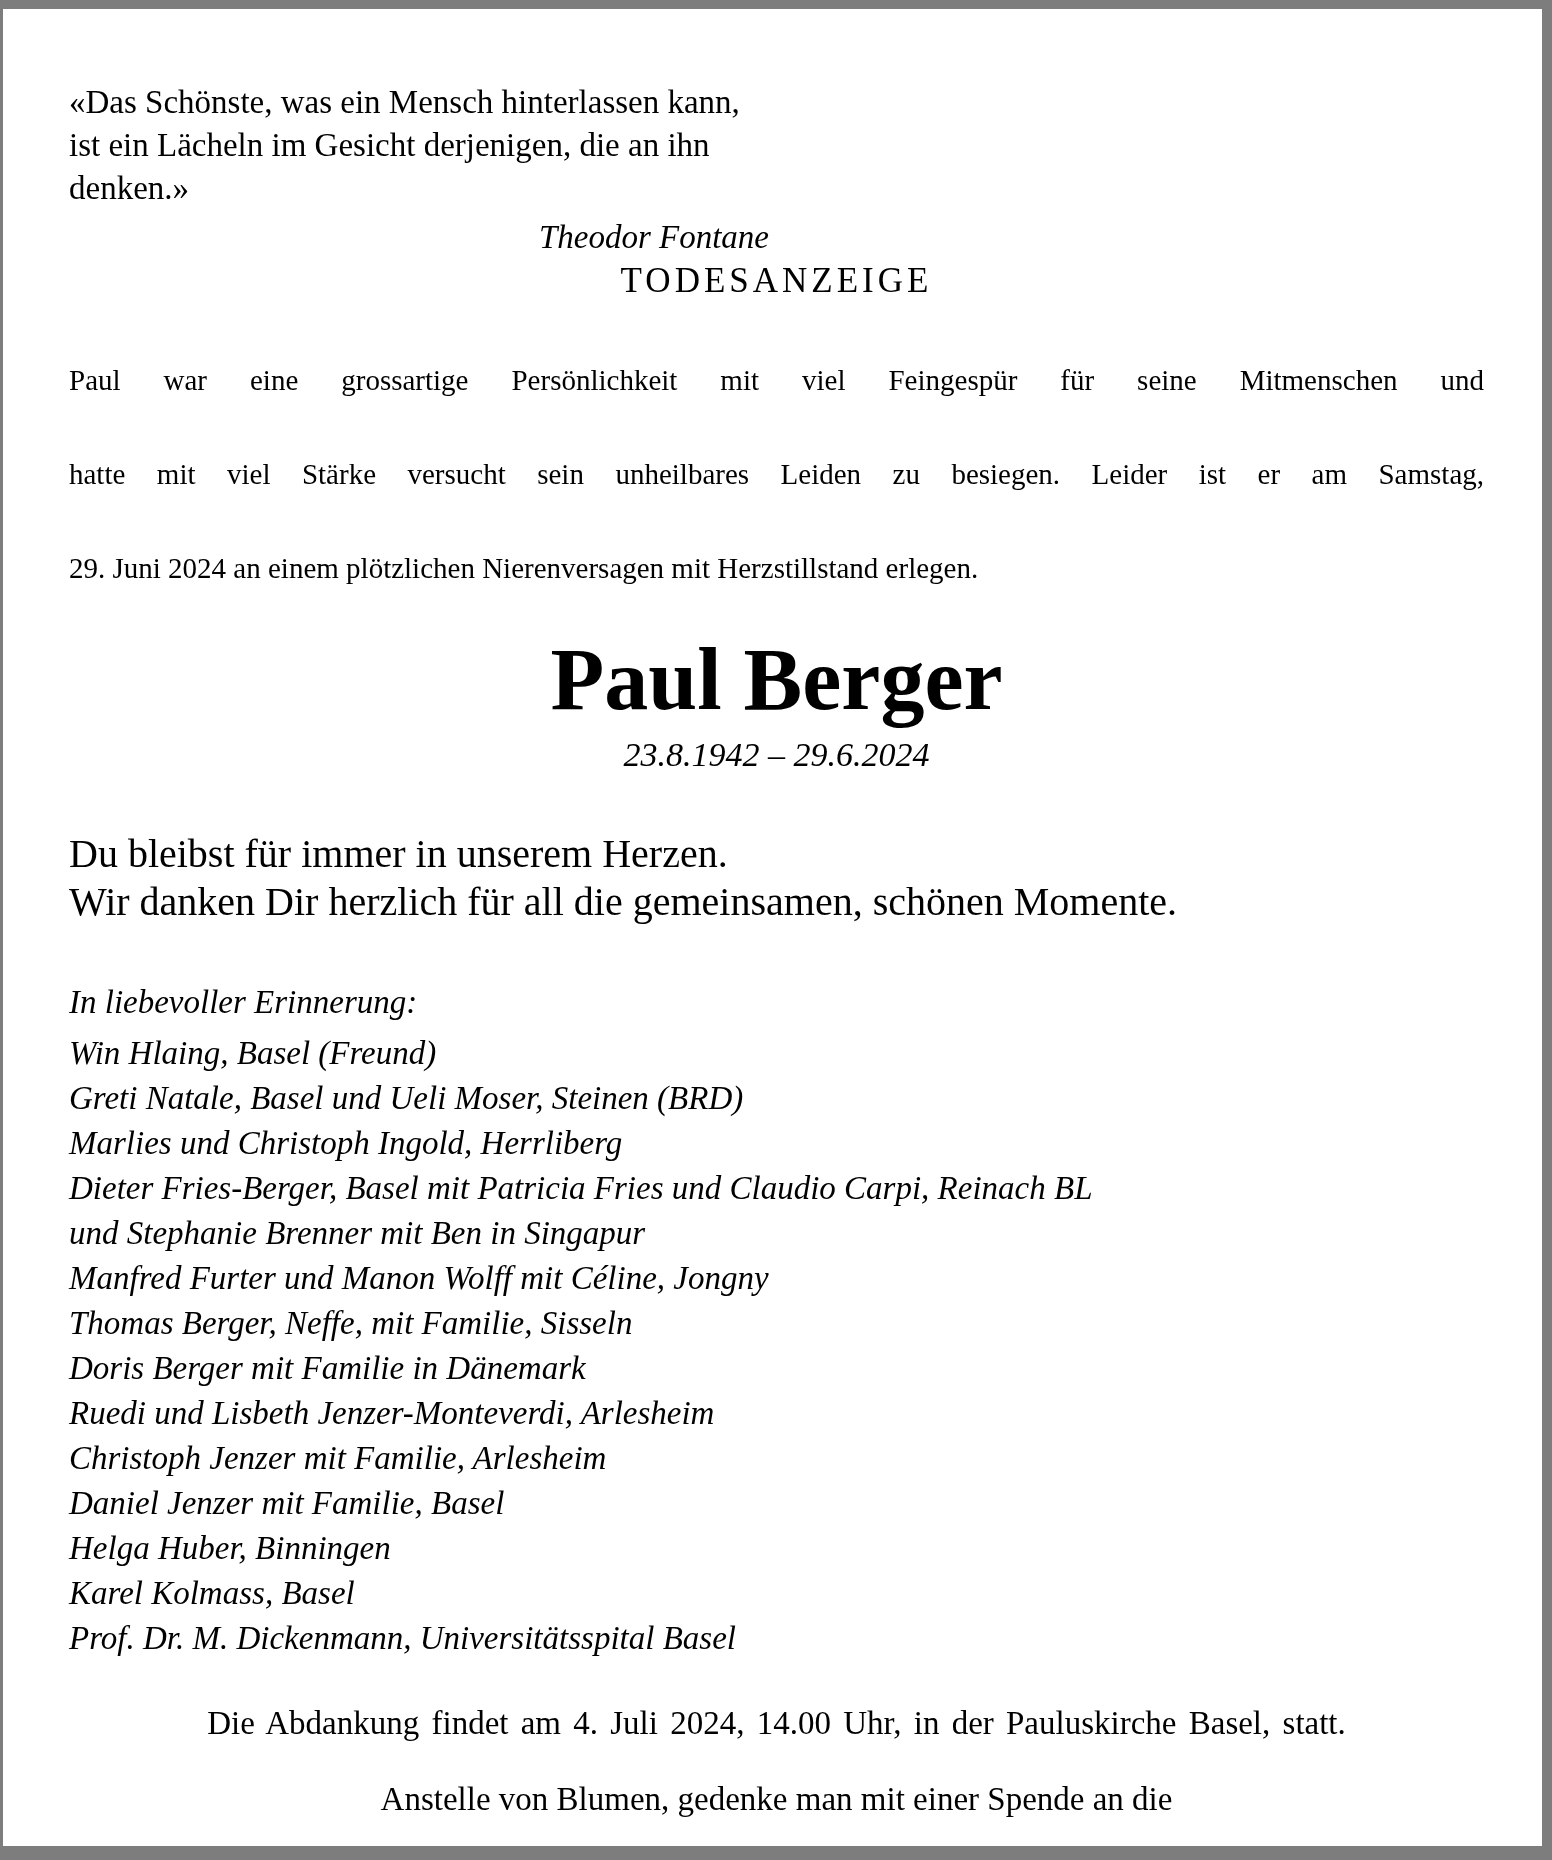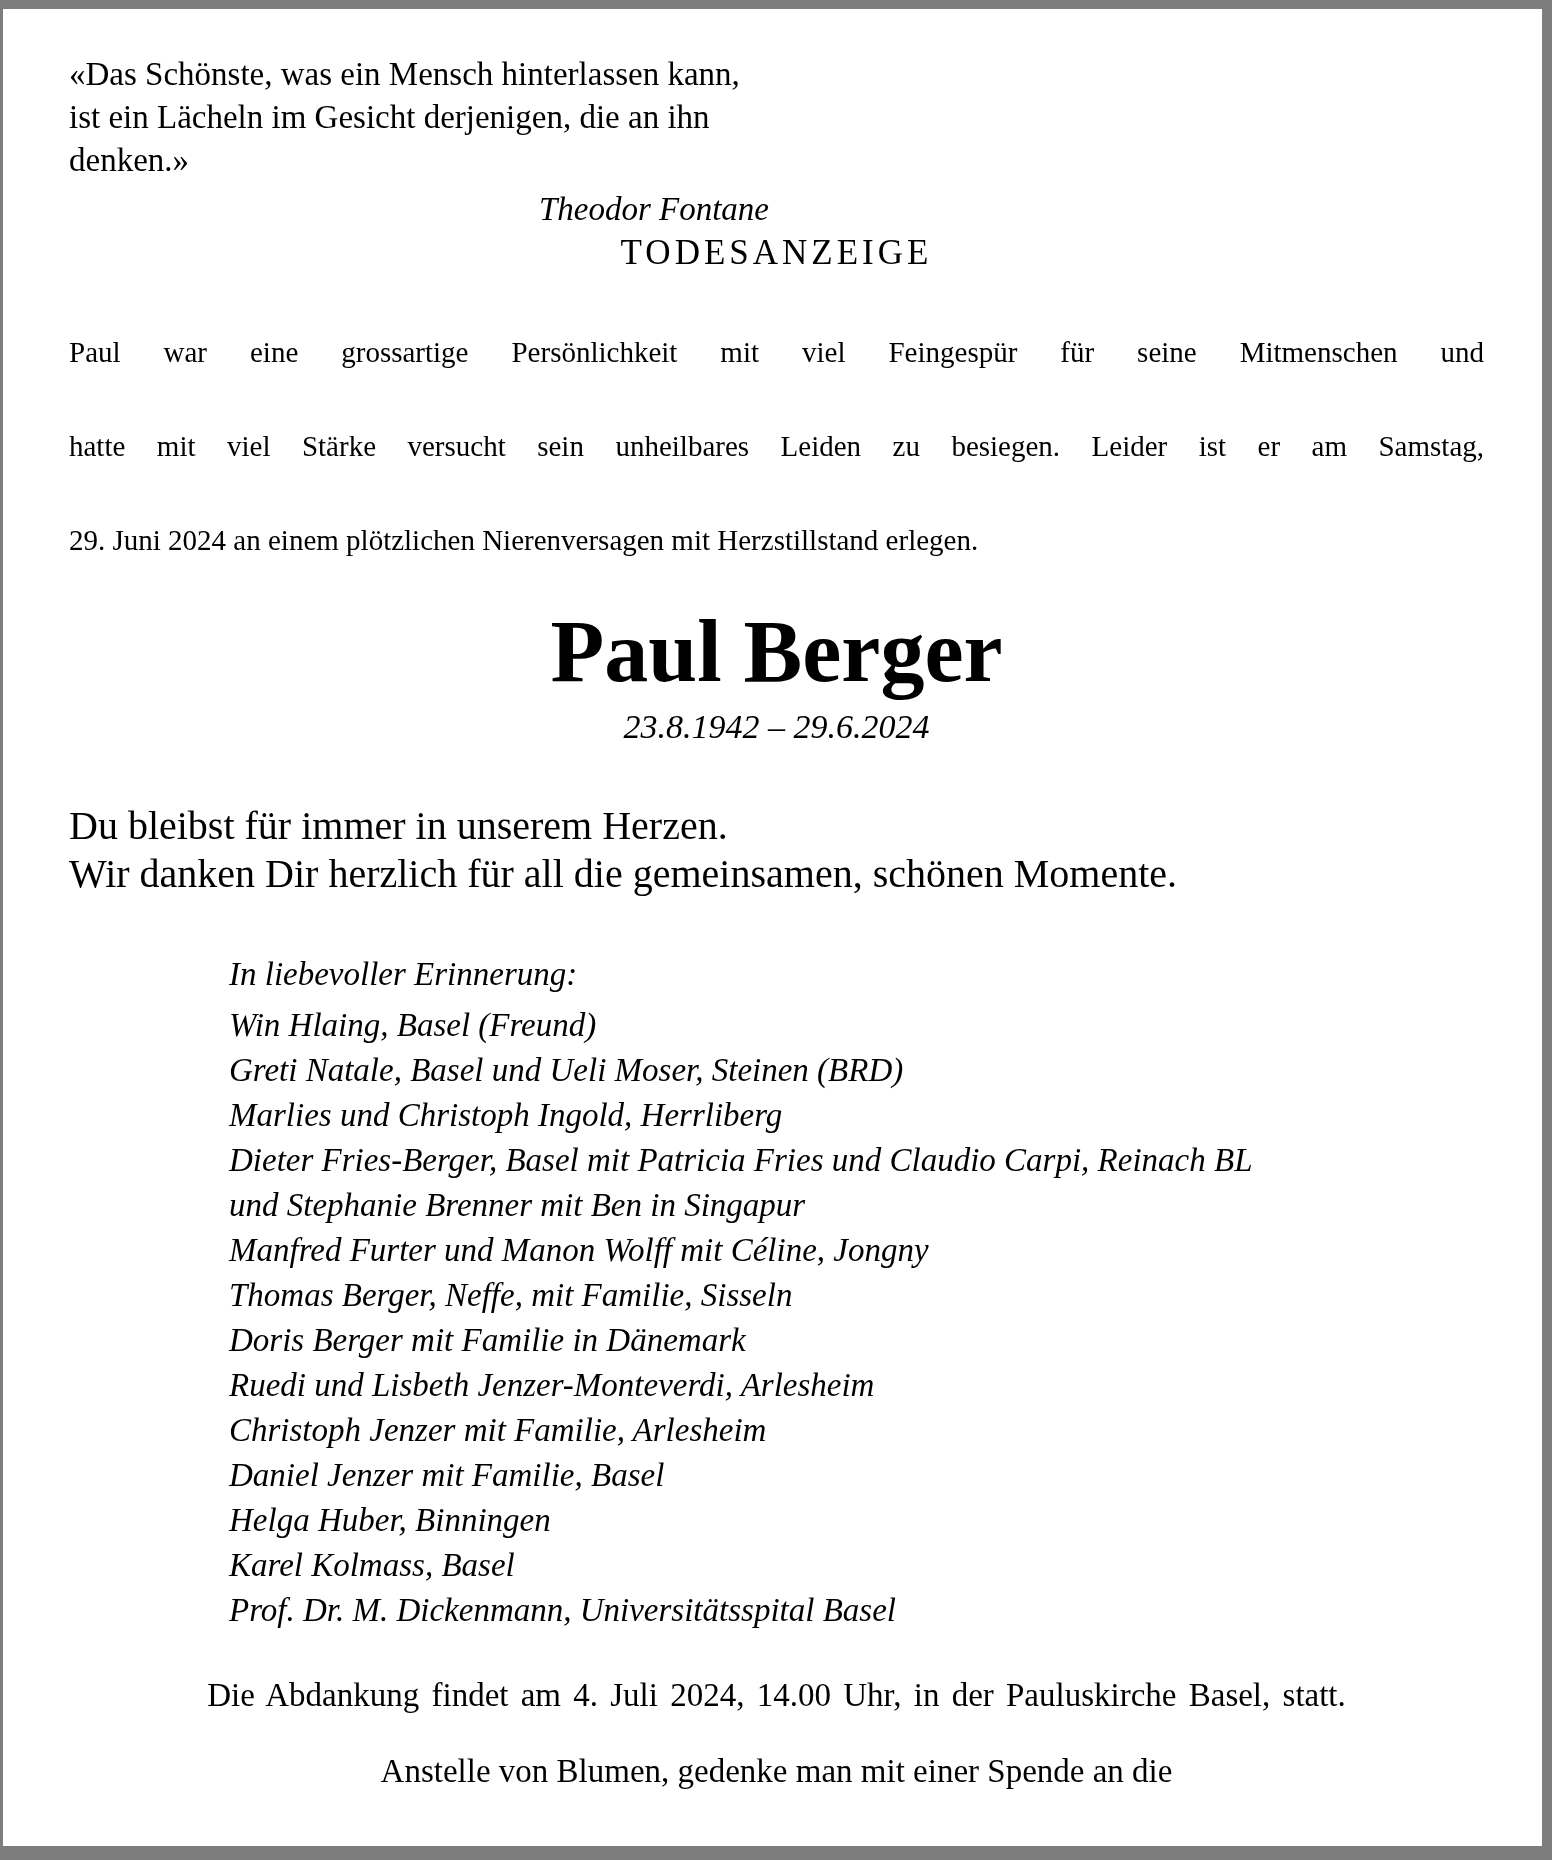--- a/index.html
+++ b/index.html
@@ -22,21 +22,21 @@
     border-style: solid;
     border-color: #7d7d7d;
     border-width: 9px 10px 14px 3px;
     background: #ffffff;
     overflow: hidden;
   }
   .page {
     box-sizing: border-box;
     width: 100%;
     height: 100%;
-    padding: 44px 58px 0 66px;
+    padding: 72px 58px 0 66px;
   }
   
   .quote {
     font-size: 33px;
     line-height: 43px;
     width: 760px;
   }
   .attribution {
     width: 700px;
     text-align: right;
@@ -82,21 +82,20 @@
     line-height: 46px;
   }
   
   .farewell {
     margin-top: 52px;
     font-size: 40px;
     line-height: 48px;
   }
   
   .remembrance {
-    margin-left: 160px;
     font-style: italic;
     font-size: 33px;
   }
   .rem-title {
     margin-top: 54px;
     line-height: 45px;
   }
   .rem-names {
     margin-top: 6px;
     line-height: 45px;

